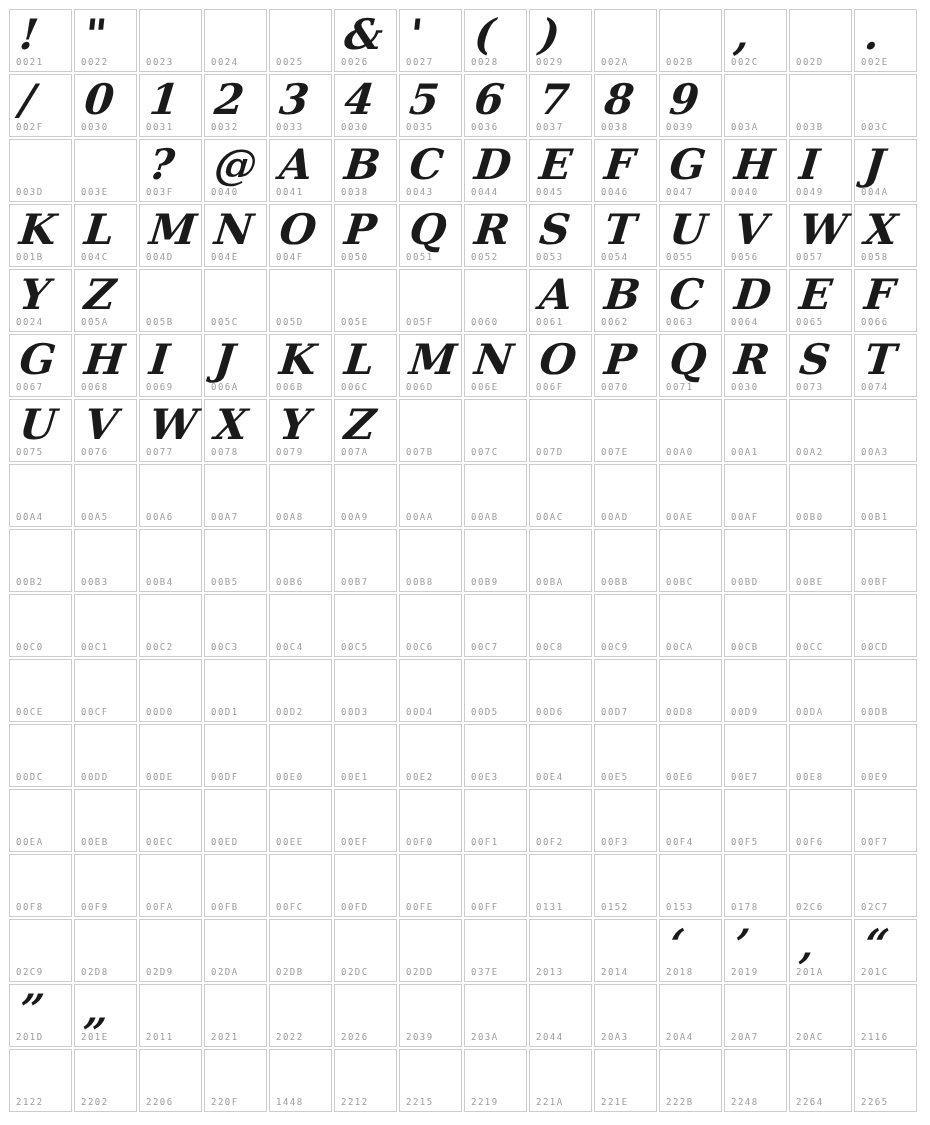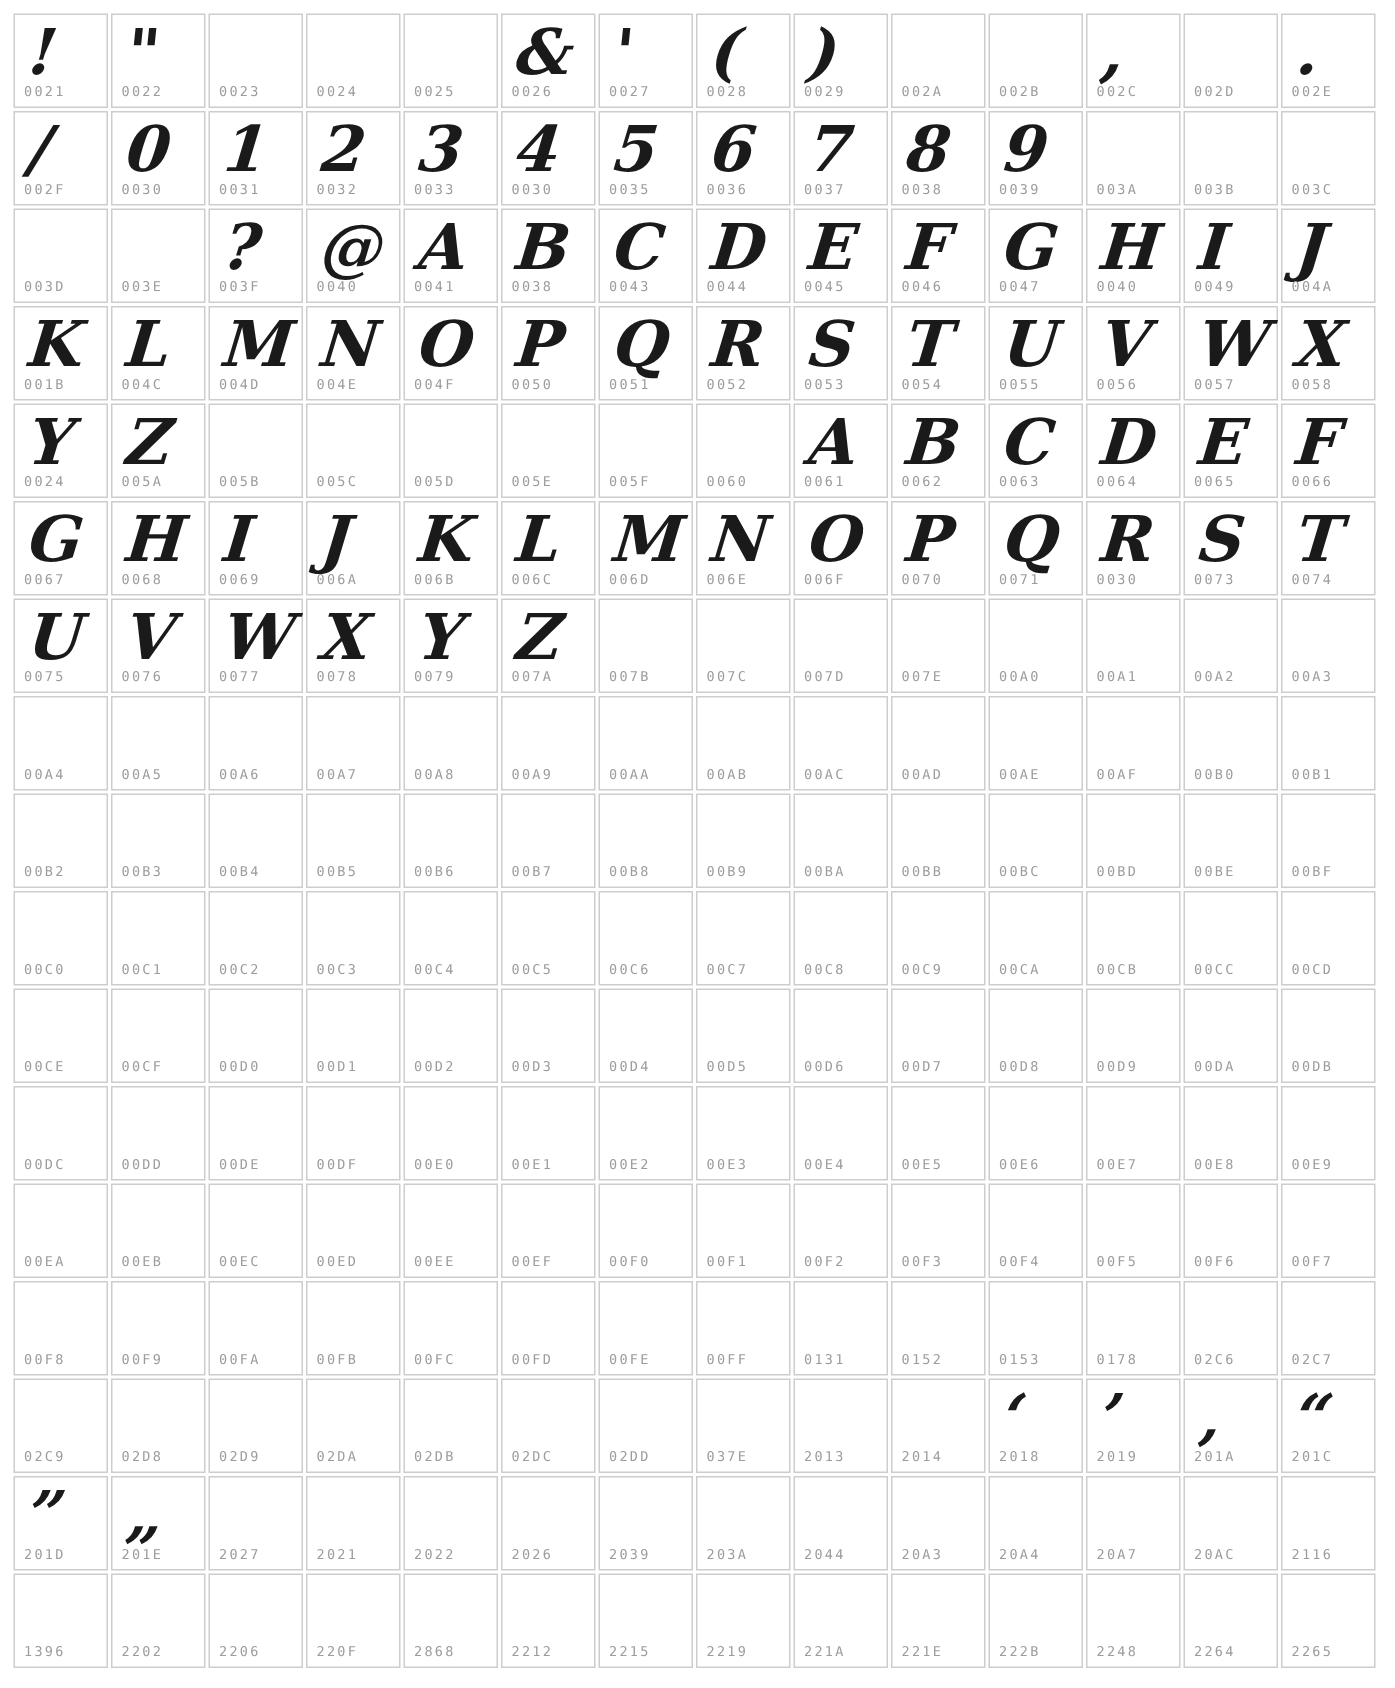--- a/index.html
+++ b/index.html
@@ -1107,21 +1107,21 @@
     <span class="code">201D</span>
   </div>
 
   <div class="cell">
     <span class="glyph">„</span>
     <span class="code">201E</span>
   </div>
 
   <div class="cell">
     <span class="glyph"></span>
-    <span class="code">2027</span>
+    <span class="code">2011</span>
   </div>
 
   <div class="cell">
     <span class="glyph"></span>
     <span class="code">2021</span>
   </div>
 
   <div class="cell">
     <span class="glyph"></span>
     <span class="code">2022</span>
@@ -1167,41 +1167,41 @@
     <span class="code">20AC</span>
   </div>
 
   <div class="cell">
     <span class="glyph"></span>
     <span class="code">2116</span>
   </div>
 
   <div class="cell">
     <span class="glyph"></span>
-    <span class="code">1396</span>
+    <span class="code">2122</span>
   </div>
 
   <div class="cell">
     <span class="glyph"></span>
     <span class="code">2202</span>
   </div>
 
   <div class="cell">
     <span class="glyph"></span>
     <span class="code">2206</span>
   </div>
 
   <div class="cell">
     <span class="glyph"></span>
     <span class="code">220F</span>
   </div>
 
   <div class="cell">
     <span class="glyph"></span>
-    <span class="code">2868</span>
+    <span class="code">1448</span>
   </div>
 
   <div class="cell">
     <span class="glyph"></span>
     <span class="code">2212</span>
   </div>
 
   <div class="cell">
     <span class="glyph"></span>
     <span class="code">2215</span>

